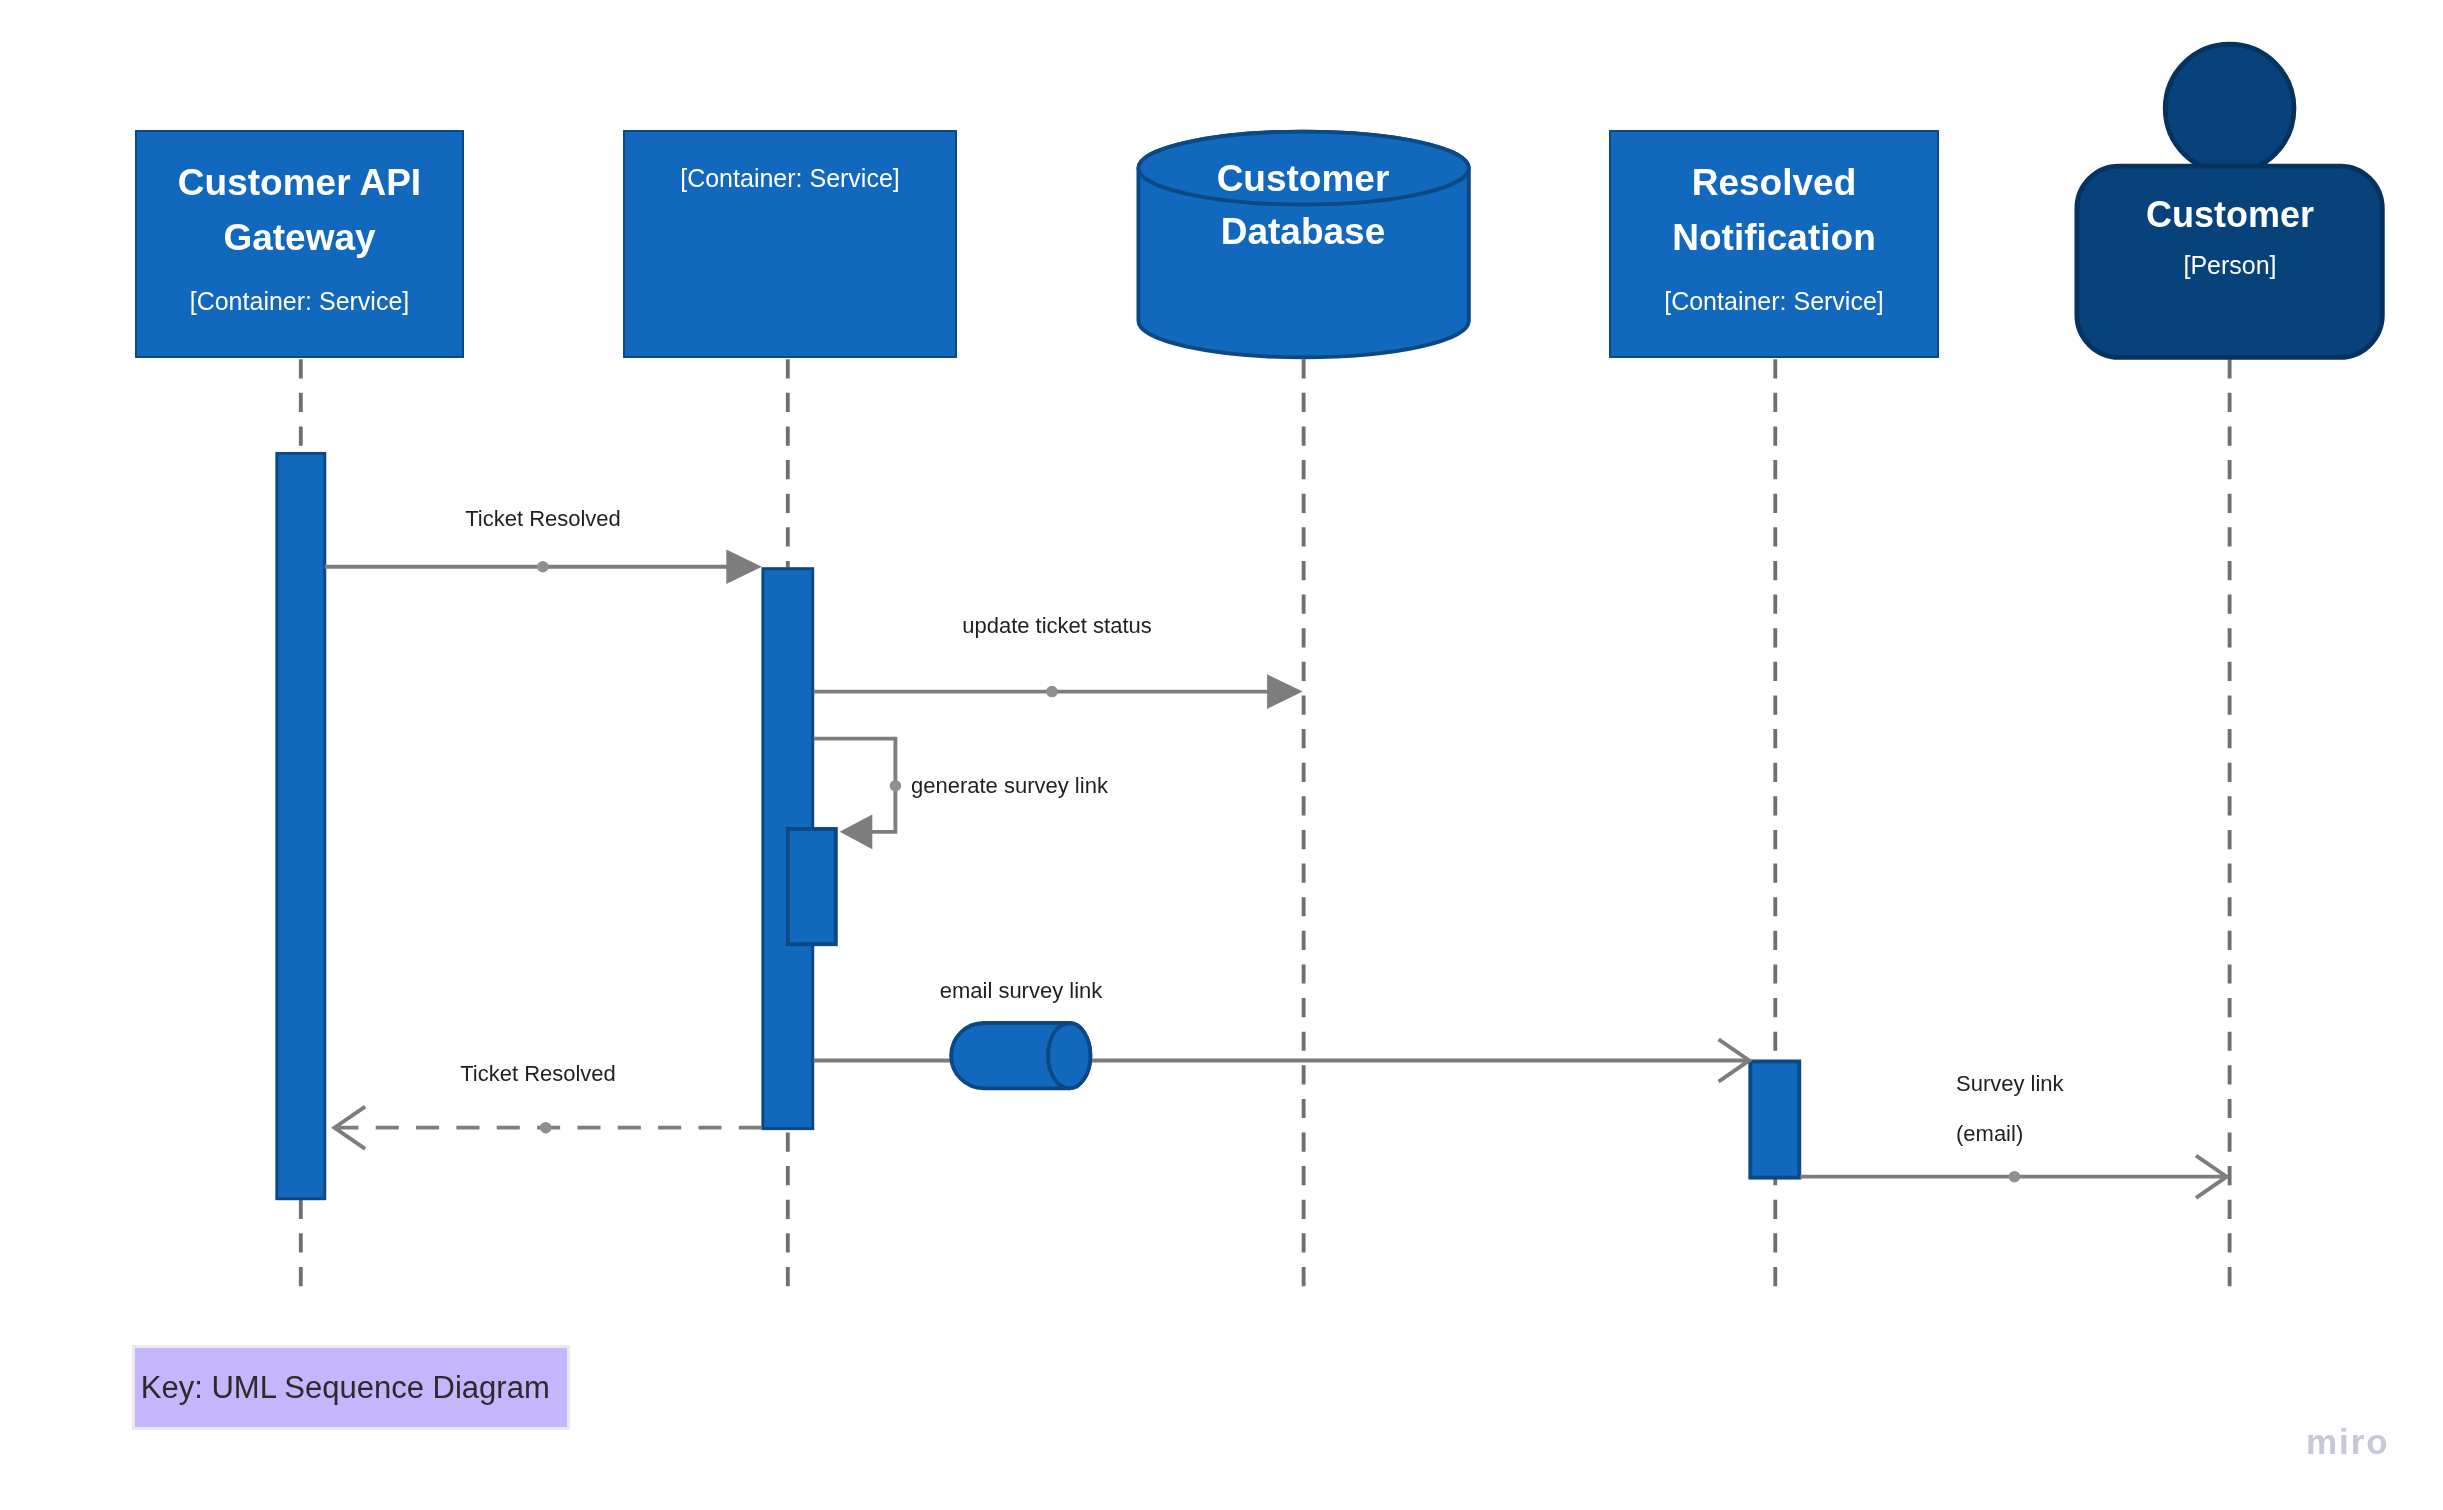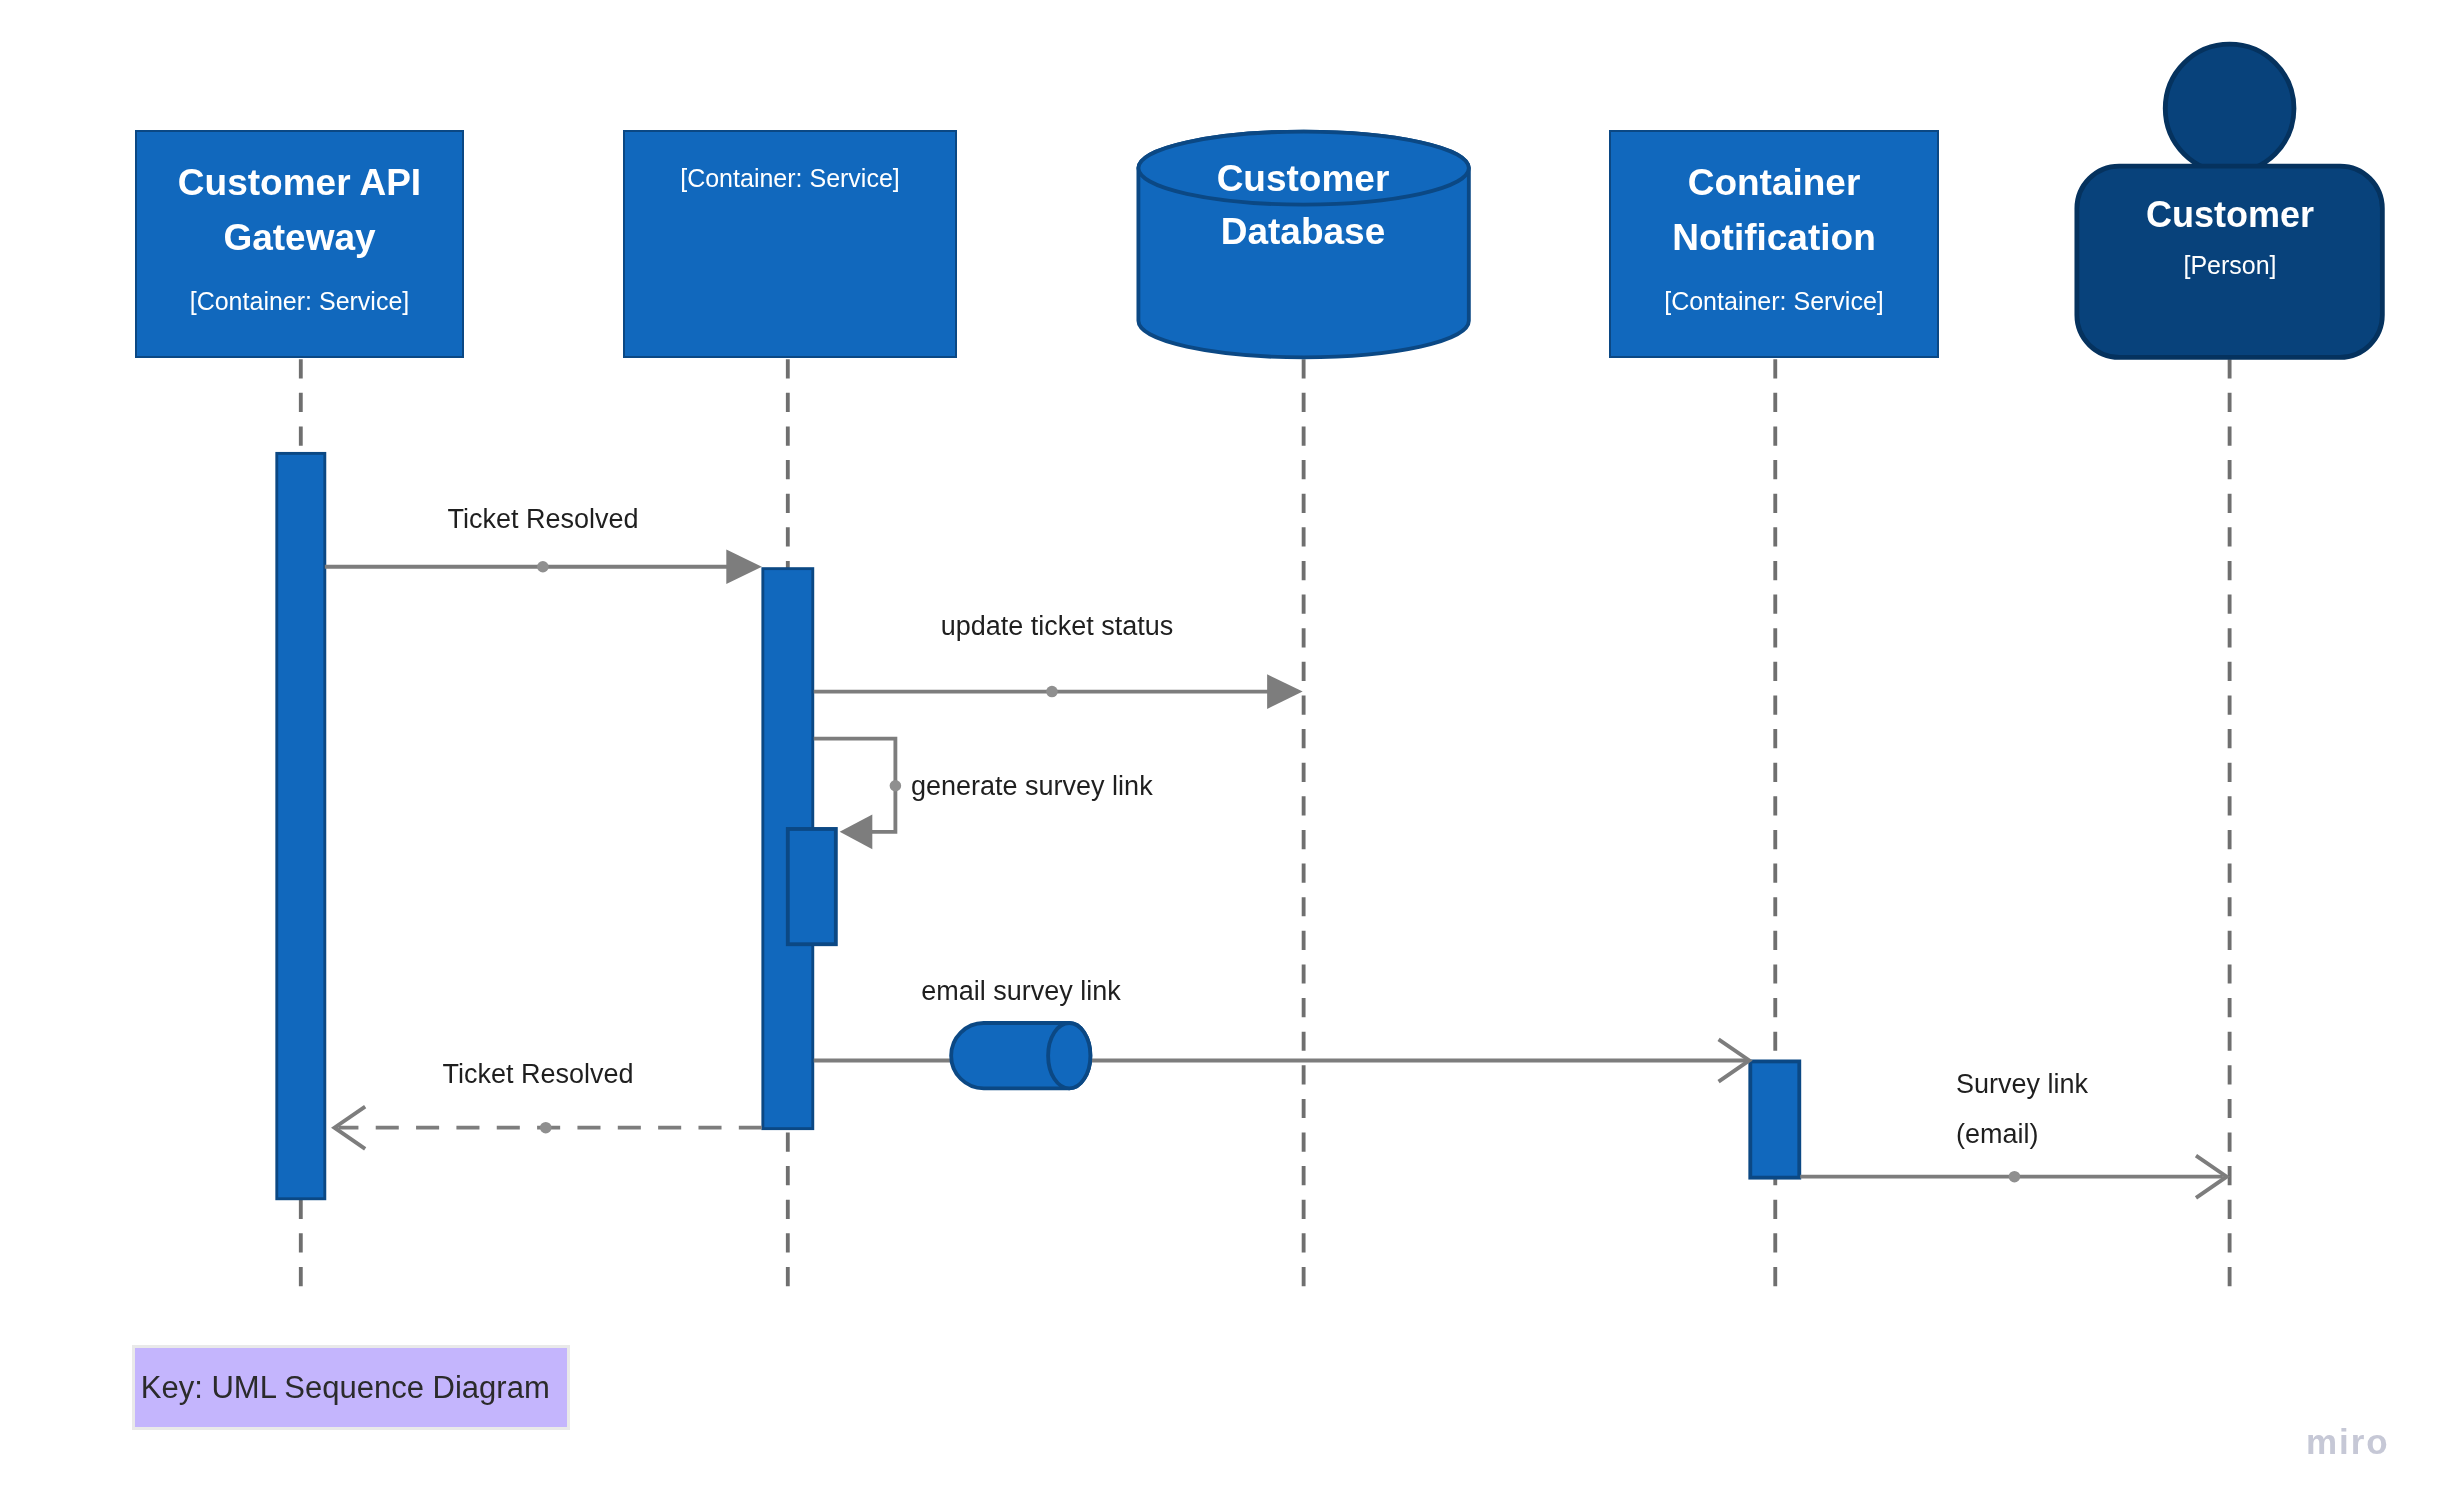--- a/index.html
+++ b/index.html
@@ -37,21 +37,21 @@
     display:flex;flex-direction:column;align-items:center;
   }
   .db-text{left:1138px;top:152px;width:330px;text-align:center;}
   .db-title{font-size:37px;font-weight:bold;line-height:53px;width:317px;}
   .db-sub{font-size:23px;line-height:29px;margin-top:3.8px;width:288px;}
   .person-text{left:2077px;top:192px;width:306px;}
   .person-title{font-size:36px;font-weight:bold;line-height:46px;}
   .person-sub{font-size:25px;line-height:31px;margin-top:11.5px;}
   
   .msg-label{
-    position:absolute;color:#1f1f1f;font-size:27px;line-height:38px;
+    position:absolute;color:#1f1f1f;font-size:22px;line-height:38px;
     white-space:nowrap;
   }
   .msg-centered{transform:translate(-50%,-50%);text-align:center;}
   .msg-left-mid{transform:translateY(-50%);}
   .msg-wrap{white-space:normal;line-height:50px;}
   
   .legend-box{
     position:absolute;left:132px;top:1345px;width:438px;height:85px;
     background:#c4b5fd;border:3.8px solid #e9e9e9;box-sizing:border-box;
     display:flex;align-items:center;
@@ -137,21 +137,21 @@
 
   <div class="actor-box" style="left:623px;top:130px;width:334px;height:228px;">
     <div class="actor-sub">[Container: Service]</div>
   </div>
 
   <div class="shape-text db-text">
     <div class="db-title">Customer Database</div>
   </div>
 
   <div class="actor-box" style="left:1609px;top:130px;width:330px;height:228px;">
-    <div class="actor-title">Container Notification</div>
+    <div class="actor-title">Resolved Notification</div>
     <div class="actor-sub">[Container: Service]</div>
   </div>
 
   <div class="shape-text person-text">
     <div class="person-title">Customer</div>
     <div class="person-sub">[Person]</div>
   </div>
 
   <div class="msg-label msg-centered" style="left:543px;top:519px;">Ticket Resolved</div>
 

